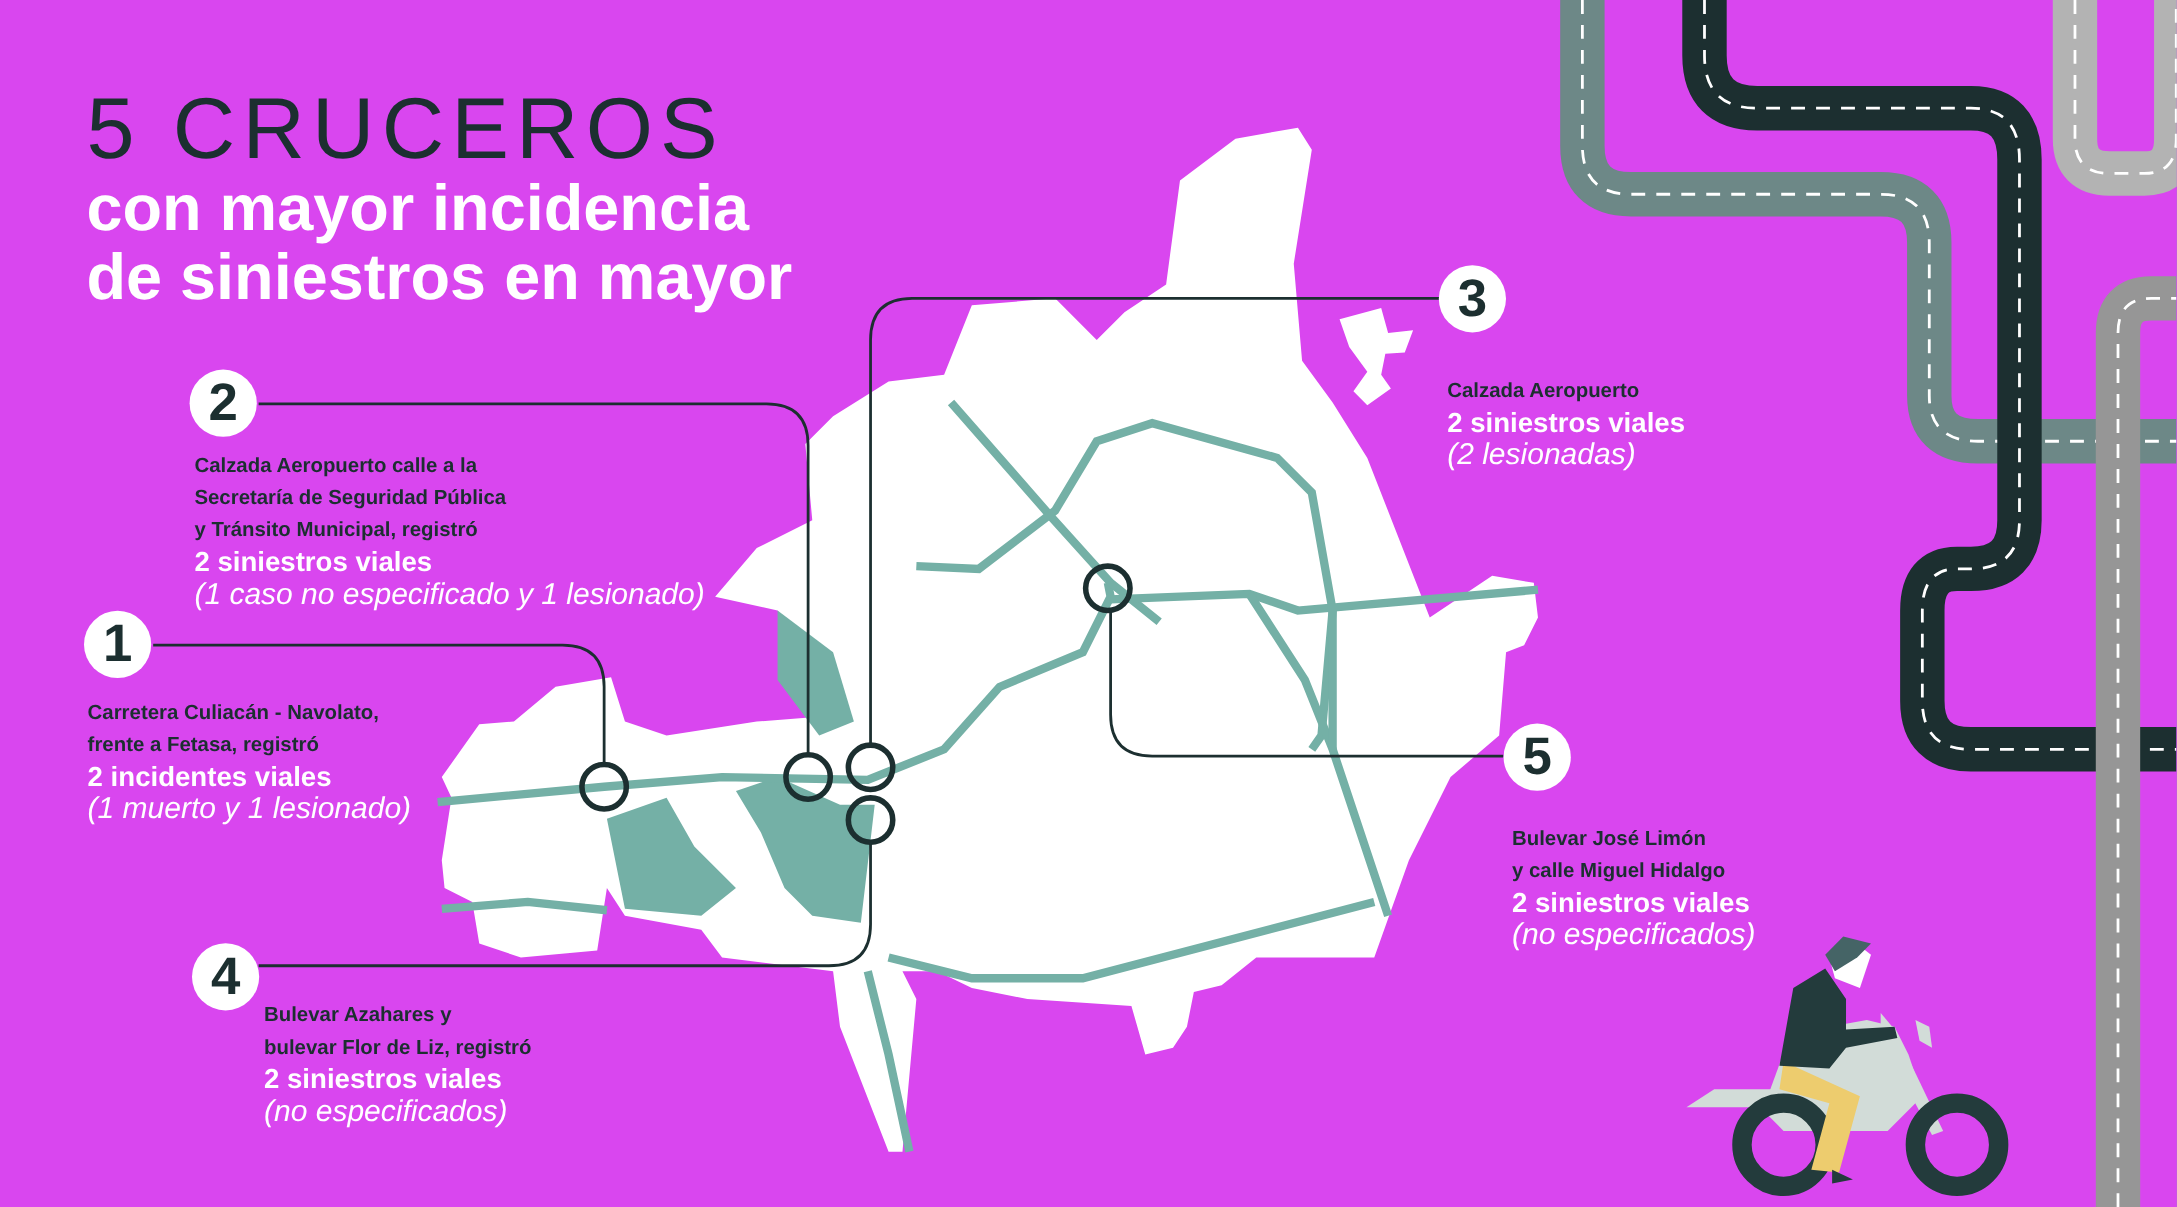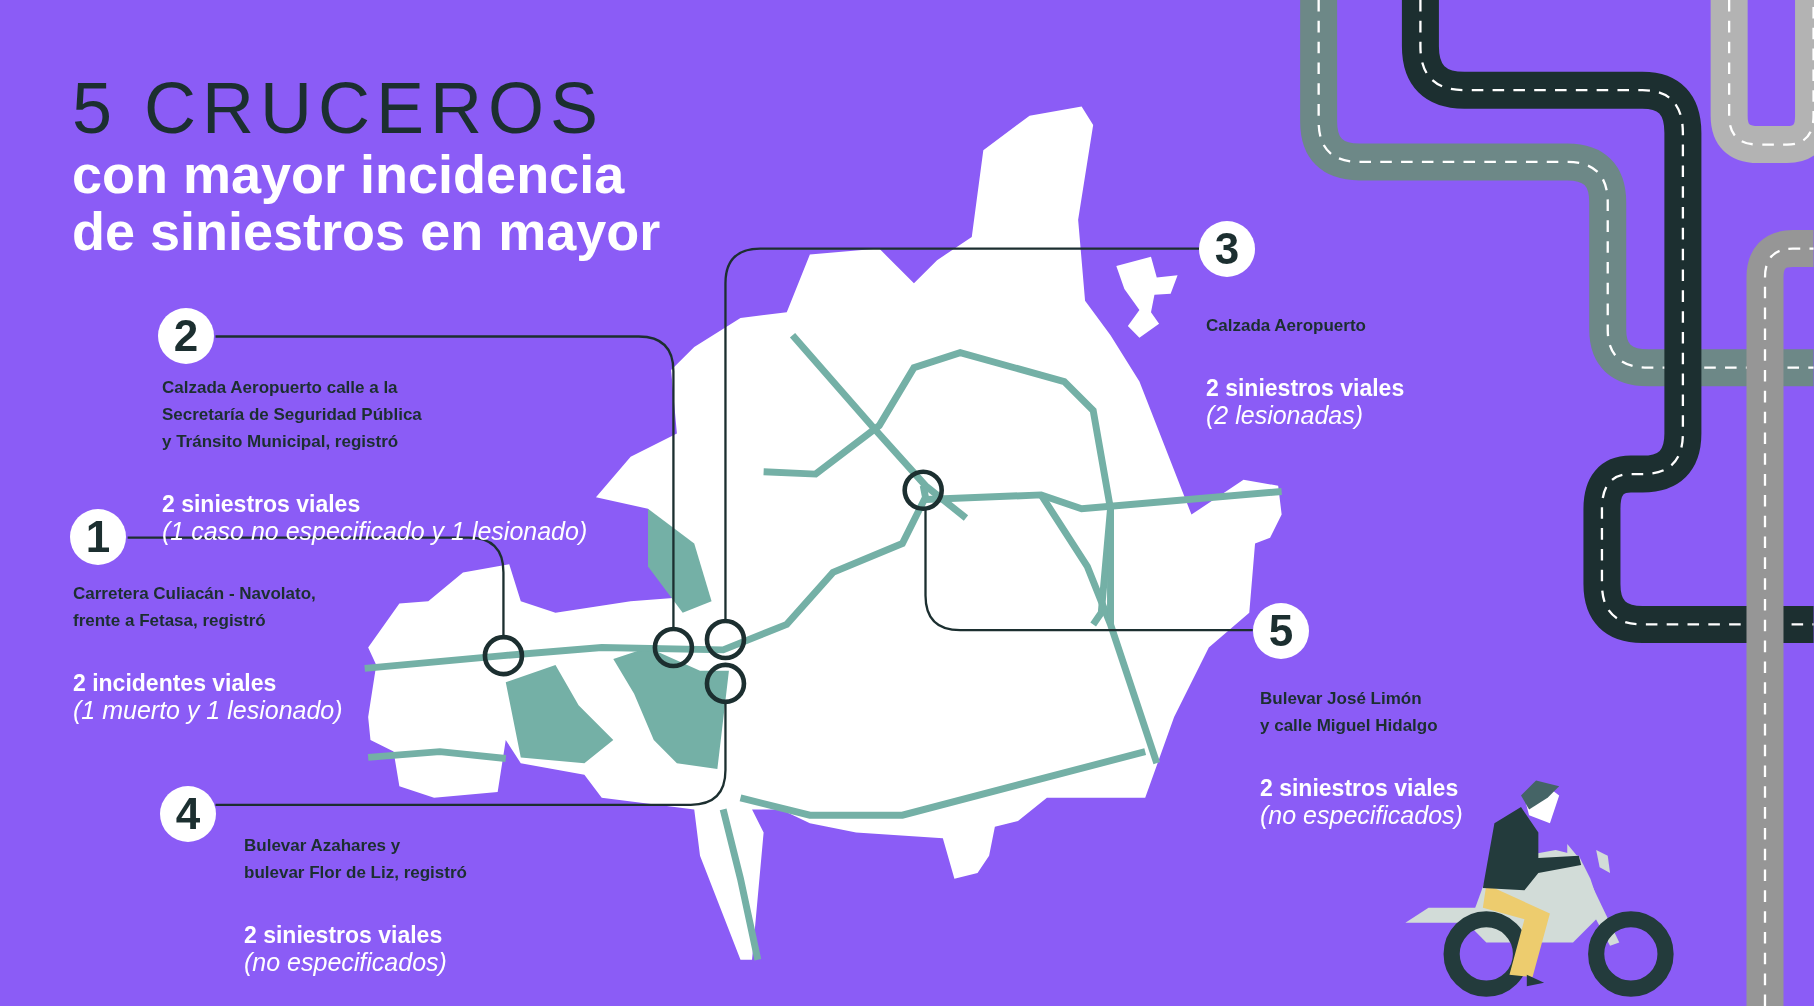--- a/index.html
+++ b/index.html
@@ -1,24 +1,24 @@
 <!DOCTYPE html>
 <html><head>
 <meta charset="utf-8">
 <style>
   html, body { margin: 0; padding: 0; }
   body { width: 1814px; height: 1006px; overflow: hidden; background: #74b0a6; font-family: "Liberation Sans", sans-serif; }
-  .canvas { position: relative; width: 1814px; height: 1006px; background: #8b5cf6; overflow: hidden; }
+  .canvas { position: relative; width: 1814px; height: 1006px; background: #d946ef; overflow: hidden; }
   svg.art { position: absolute; left: 0; top: 0; }
   .title { position: absolute; left: 72px; top: 70px; }
   .title .big { font-size: 72px; letter-spacing: 6px; color: #1c2f30; font-weight: 400; line-height: 76px; transform: scaleX(1.0); white-space: nowrap; }
   .title .sub { font-size: 54px; color: #ffffff; font-weight: 700; line-height: 57px; white-space: nowrap; }
   .label { position: absolute; white-space: nowrap; }
   .label .loc { font-size: 17px; font-weight: 700; color: #1c2f30; line-height: 27px; }
-  .label .count { font-size: 23px; font-weight: 700; color: #ffffff; line-height: 27px; margin-top: 36px; }
+  .label .count { font-size: 23px; font-weight: 700; color: #ffffff; line-height: 27px; }
   .label .detail { font-size: 25px; font-style: italic; color: #ffffff; line-height: 26px; }
   .badge { position: absolute; width: 56px; height: 56px; border-radius: 50%; background: #ffffff; color: #1c2f30; font-weight: 700; font-size: 44px; display: flex; align-items: center; justify-content: center; line-height: 1; }
 </style>
 </head>
 <body>
 
 <div class="canvas">
 
   <svg class="art" width="1814" height="1006" viewBox="0 0 1568 870">
 
@@ -116,21 +116,21 @@
     <div class="count">2 siniestros viales</div>
     <div class="detail">(1 caso no especificado y 1 lesionado)</div>
   </div>
 
   <div class="label" style="left:1206px; top:312px;">
     <div class="loc">Calzada Aeropuerto</div>
     <div class="count">2 siniestros viales</div>
     <div class="detail">(2 lesionadas)</div>
   </div>
 
-  <div class="label" style="left:244px; top:832px;">
+  <div class="label" style="left:220px; top:832px;">
     <div class="loc">Bulevar Azahares y</div>
     <div class="loc">bulevar Flor de Liz, registró</div>
     <div class="count">2 siniestros viales</div>
     <div class="detail">(no especificados)</div>
   </div>
 
   <div class="label" style="left:1260px; top:685px;">
     <div class="loc">Bulevar José Limón</div>
     <div class="loc">y calle Miguel Hidalgo</div>
     <div class="count">2 siniestros viales</div>

